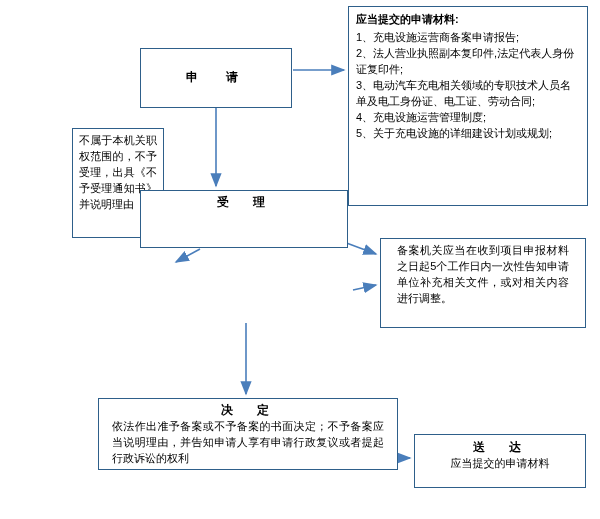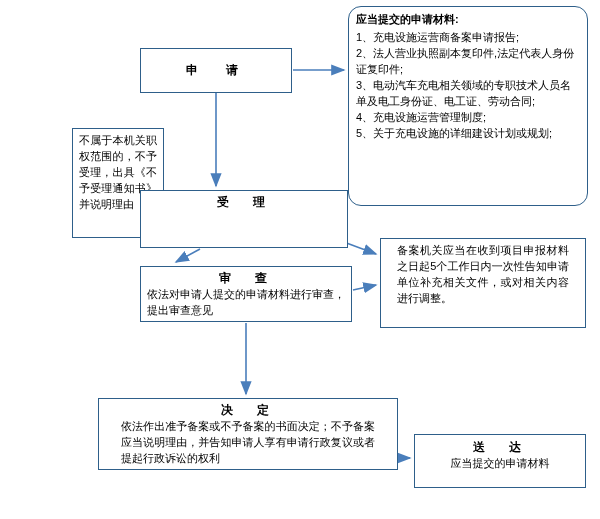--- a/index.html
+++ b/index.html
@@ -53,35 +53,34 @@
     pointer-events: none;
   }
 
   
   #box-materials {
     left: 348px;
     top: 6px;
     width: 240px;
     height: 200px;
     padding: 5px 7px;
-    border-radius: 13px;
   }
   #box-materials .hd {
     font-weight: bold;
     display: block;
     margin-bottom: 2px;
   }
   #box-materials .ln {
     display: block;
   }
   #box-apply {
     left: 140px;
     top: 48px;
     width: 152px;
-    height: 45px;
+    height: 60px;
     display: flex;
     align-items: center;
     justify-content: center;
   }
   #box-apply .title { letter-spacing: 8px; }
   #box-notaccept {
     left: 24px;
     top: 128px;
     width: 92px;
     height: 110px;
@@ -107,21 +106,21 @@
     top: 238px;
     width: 206px;
     height: 90px;
     padding: 4px 16px;
   }
   #box-decision {
     left: 98px;
     top: 398px;
     width: 300px;
     height: 72px;
-    padding: 3px 22px;
+    padding: 3px 13px;
   }
   #box-deliver {
     left: 414px;
     top: 434px;
     width: 172px;
     height: 54px;
     padding: 4px 6px;
   }
 </style>
 </head>
@@ -167,24 +166,20 @@
   </div>
 
   <div class="box justify" id="box-notaccept">
     <span class="body">不属于本机关职权范围的，不予受理，出具《不予受理通知书》并说明理由</span>
   </div>
 
   <div class="box" id="box-accept">
     <span class="title">受　理</span>
   </div>
 
-  <div class="box" id="box-review">
-    <span class="title">审　查</span>
-    <span class="body justify">依法对申请人提交的申请材料进行审查，提出审查意见</span>
-  </div>
 
   <div class="box justify" id="box-filing">
     <span class="body">备案机关应当在收到项目申报材料之日起5个工作日内一次性告知申请单位补充相关文件，或对相关内容进行调整。</span>
   </div>
 
   <div class="box" id="box-decision">
     <span class="title">决　定</span>
     <span class="body justify">依法作出准予备案或不予备案的书面决定；不予备案应当说明理由，并告知申请人享有申请行政复议或者提起行政诉讼的权利</span>
   </div>
 

